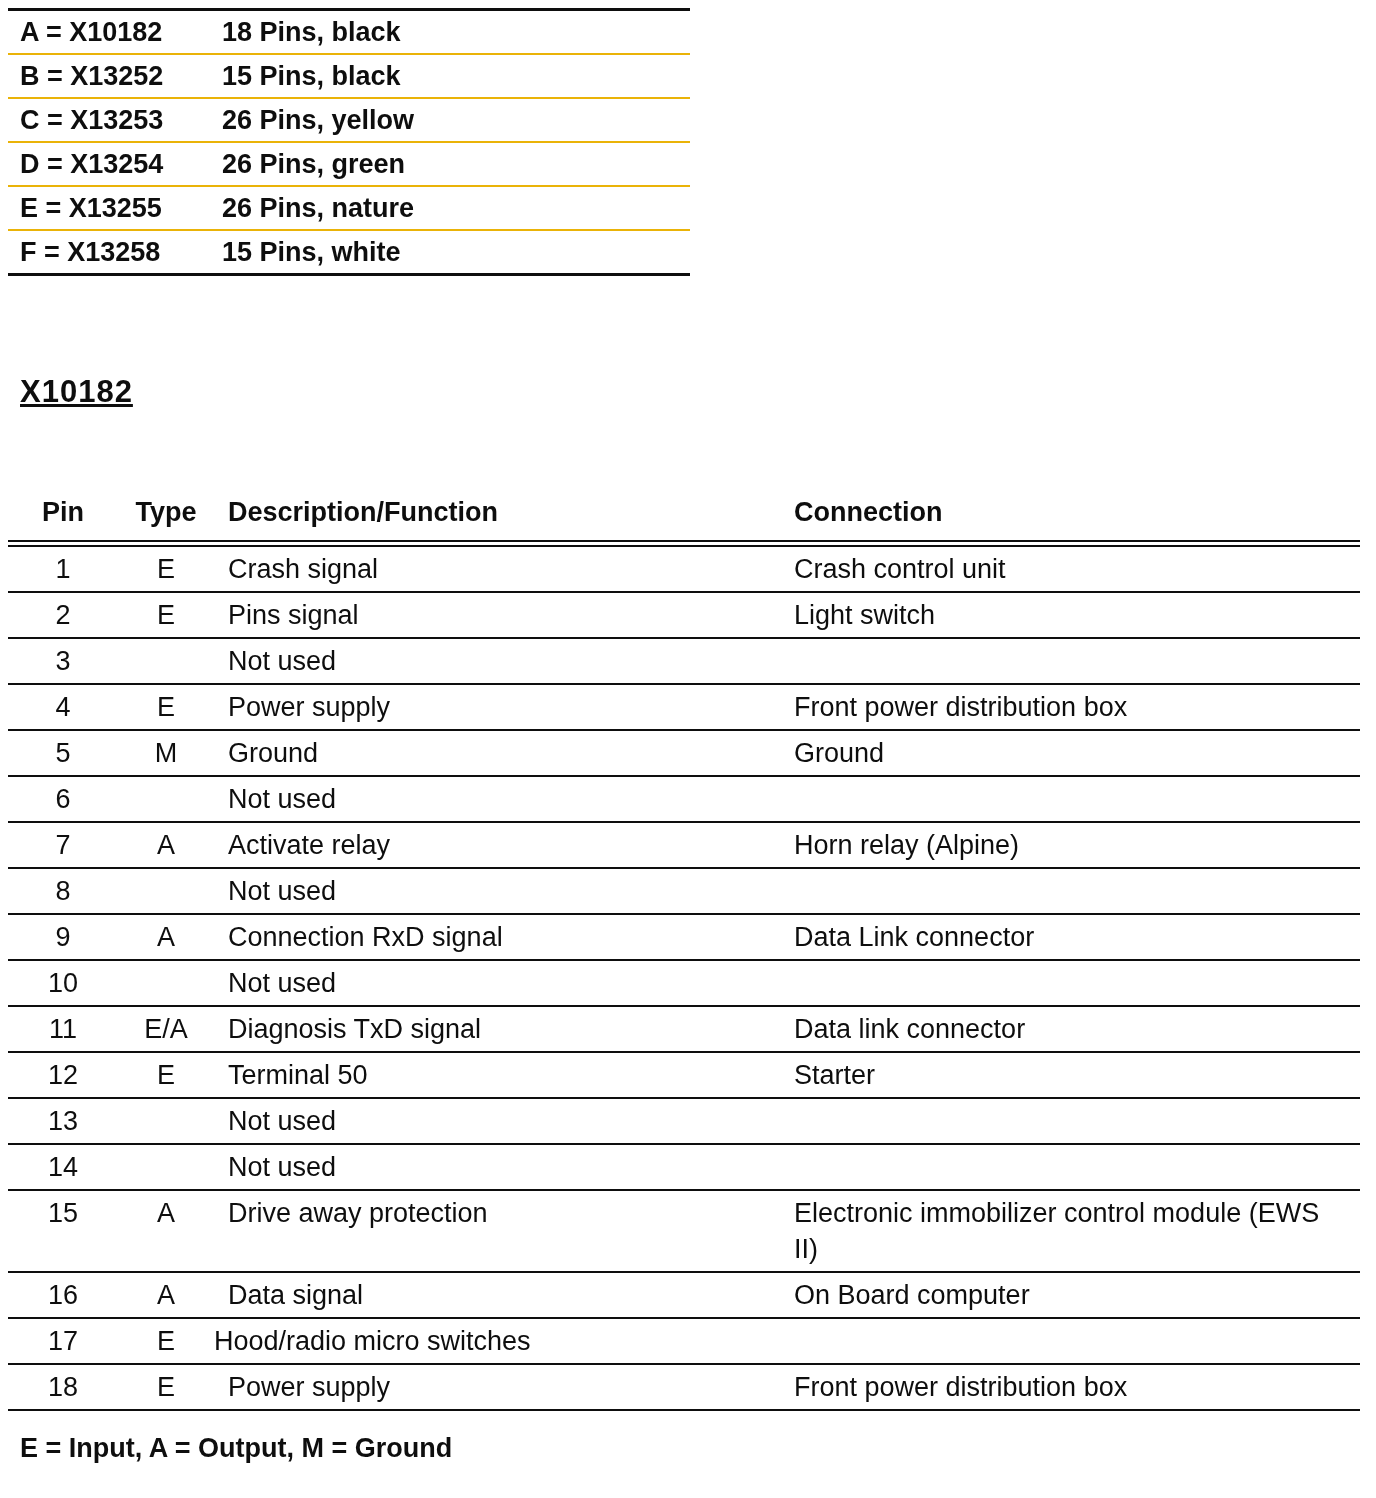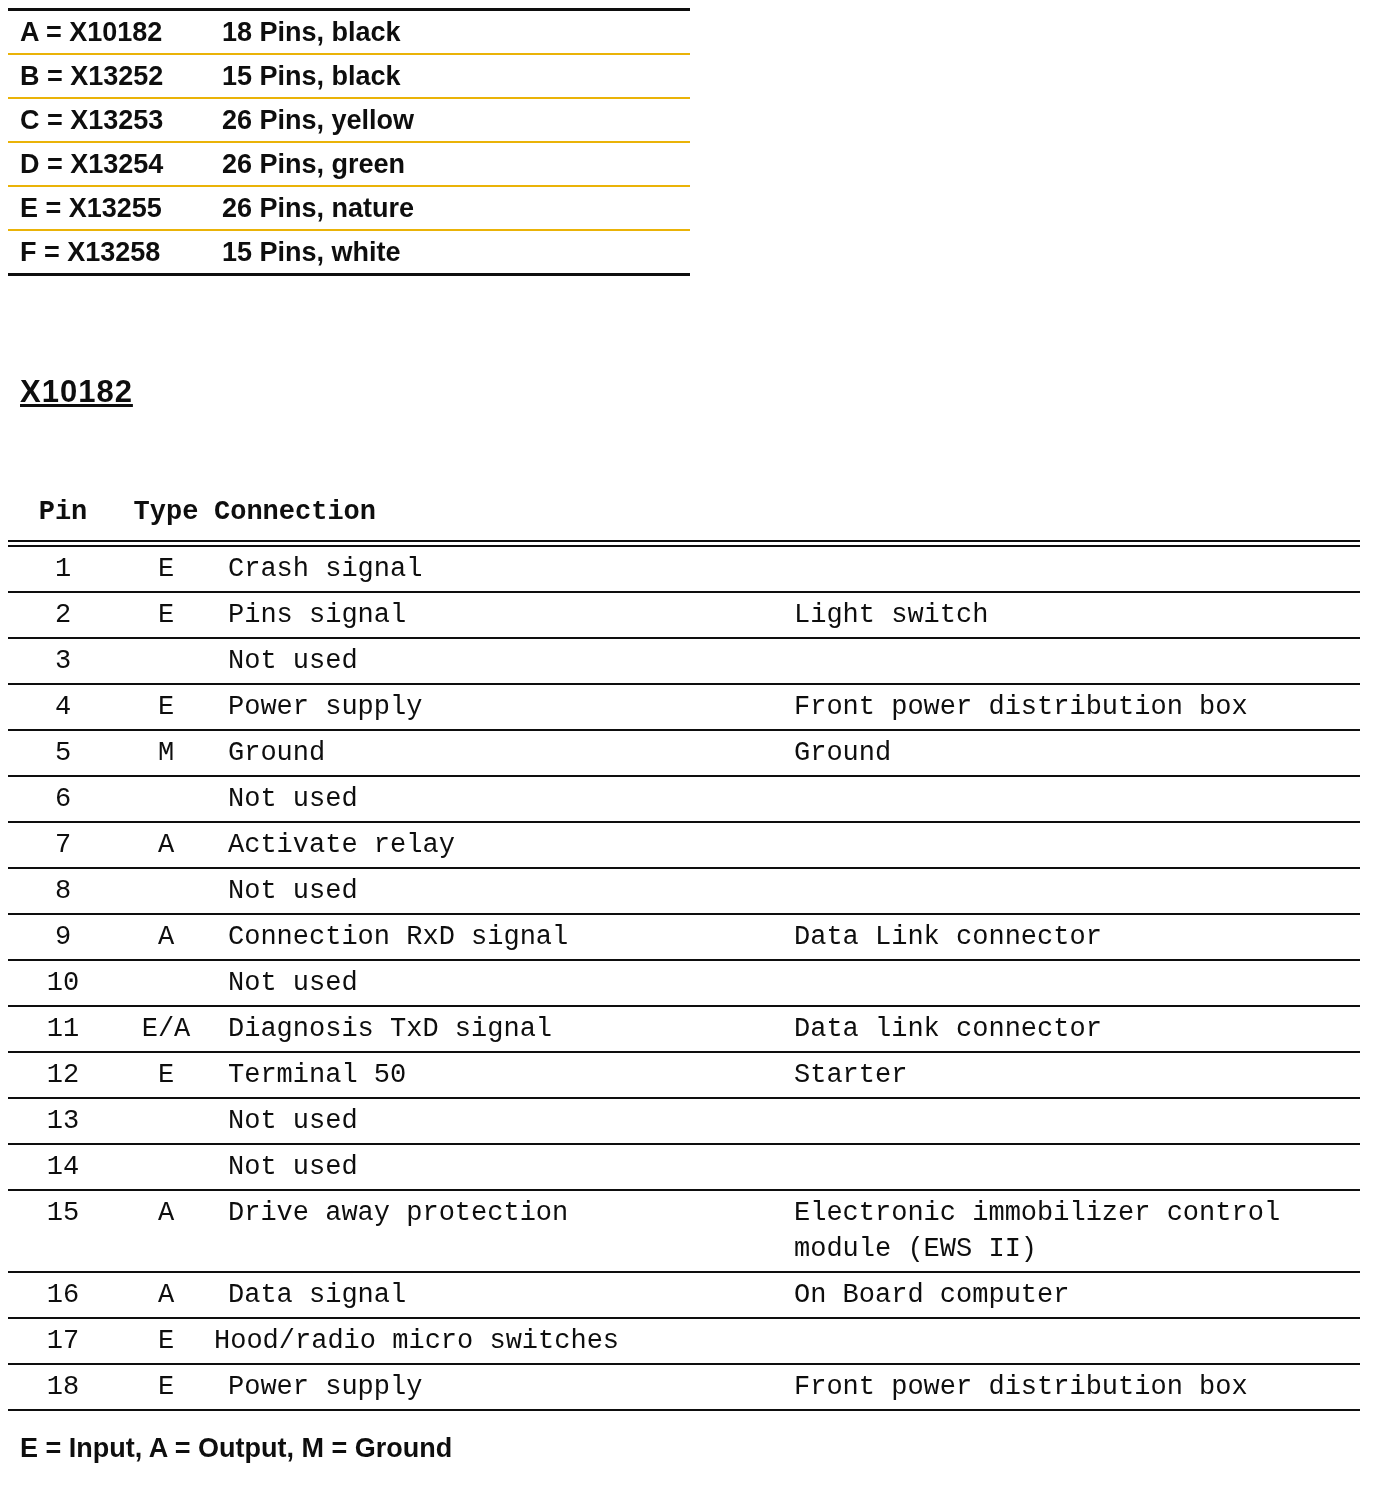--- a/index.html
+++ b/index.html
@@ -47,21 +47,20 @@
     font-size: 31px;
     font-weight: bold;
     text-decoration: underline;
     letter-spacing: 1px;
   }
 
   
   .pin-table {
     margin: 84px 0 0 8px;
     width: 1352px;
-    font-family: Liberation Mono, monospace;
   }
   .pt-header {
     display: flex;
     align-items: flex-end;
     font-size: 27px;
     font-weight: bold;
     padding-bottom: 10px;
     border-bottom: 7px double #0e0e0e;
   }
   .prow {
@@ -132,27 +131,29 @@
     <div class="l-desc">15 Pins, white</div>
   </div>
 </div>
 
 <div class="section-title">X10182</div>
 
 <div class="pin-table">
   <div class="pt-header">
     <div class="c-pin">Pin</div>
     <div class="c-type">Type</div>
+    <div class="c-desc">Description/Function</div>
     <div class="c-conn">Connection</div>
   </div>
 
   <div class="prow">
     <div class="c-pin">1</div>
     <div class="c-type">E</div>
     <div class="c-desc">Crash signal</div>
+    <div class="c-conn">Crash control unit</div>
   </div>
   <div class="prow">
     <div class="c-pin">2</div>
     <div class="c-type">E</div>
     <div class="c-desc">Pins signal</div>
     <div class="c-conn">Light switch</div>
   </div>
   <div class="prow">
     <div class="c-pin">3</div>
     <div class="c-type"></div>
@@ -174,20 +175,21 @@
   <div class="prow">
     <div class="c-pin">6</div>
     <div class="c-type"></div>
     <div class="c-desc">Not used</div>
     <div class="c-conn"></div>
   </div>
   <div class="prow">
     <div class="c-pin">7</div>
     <div class="c-type">A</div>
     <div class="c-desc">Activate relay</div>
+    <div class="c-conn">Horn relay (Alpine)</div>
   </div>
   <div class="prow">
     <div class="c-pin">8</div>
     <div class="c-type"></div>
     <div class="c-desc">Not used</div>
     <div class="c-conn"></div>
   </div>
   <div class="prow">
     <div class="c-pin">9</div>
     <div class="c-type">A</div>

